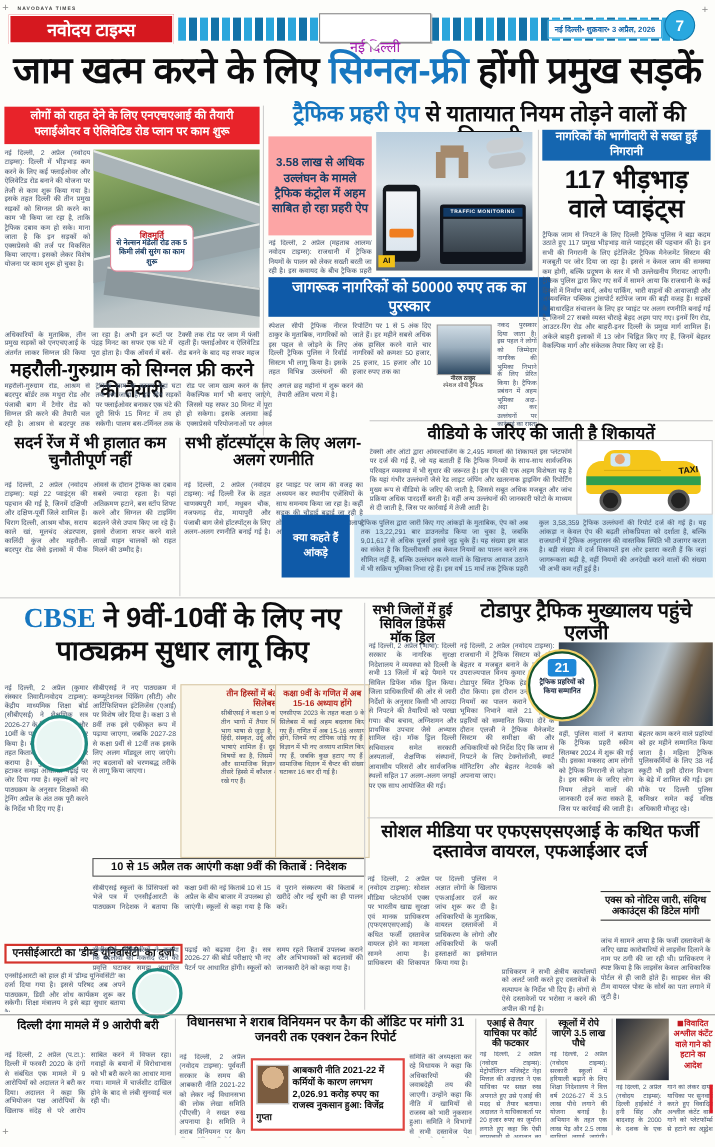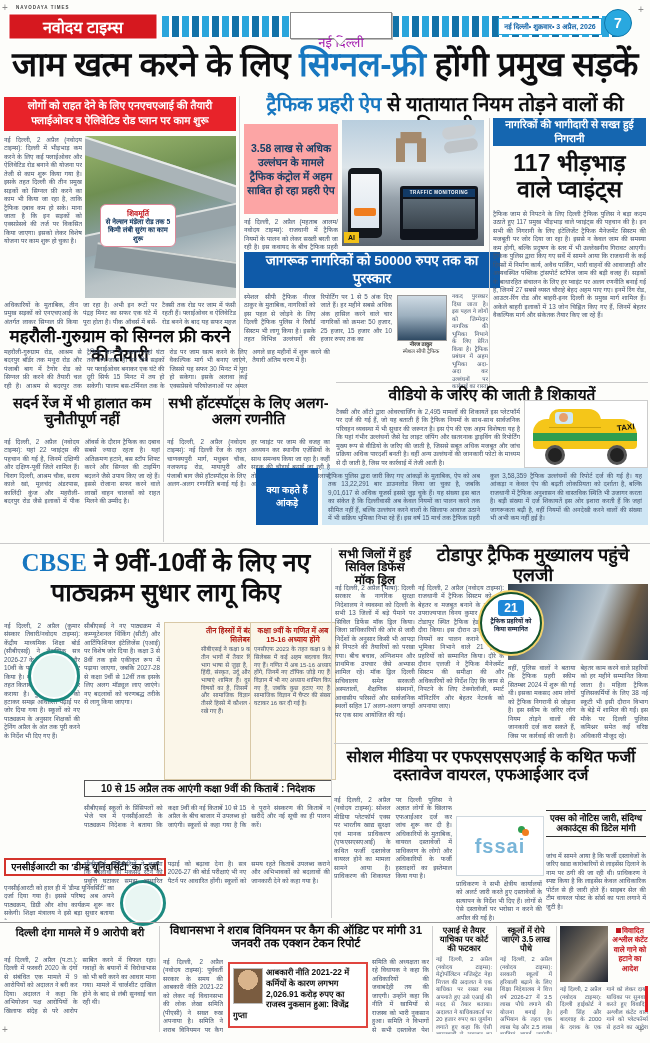--- a/index.html
+++ b/index.html
@@ -178,24 +178,20 @@
   <div class="abs photo" style="left:508px;top:584px;width:140px;height:76px;background:linear-gradient(110deg,#33414f 0%,#8da1b2 40%,#b9c6cf 60%,#6b5a45 80%,#2e3844 100%);"></div>
   <div class="abs" style="left:480px;top:592px;width:62px;height:62px;background:#fff;border-radius:50%;border:2px solid #14532d;box-shadow:0 0 0 2px #f3d26a;z-index:4;text-align:center;padding-top:4px;box-sizing:border-box;">
     <div style="display:inline-block;background:#1e88d8;color:#fff;font-weight:800;font-size:12px;padding:1px 6px;border-radius:3px;">21</div>
     <div style="font-size:6.3px;font-weight:800;color:#15233a;line-height:1.25;padding:1px 5px;">ट्रैफिक प्रहरियों को किया सम्मानित</div>
   </div>
   <div class="abs bt cols2" style="left:508px;top:664px;width:140px;height:78px;overflow:hidden;">वहीं, पुलिस वालों ने बताया कि ट्रैफिक प्रहरी स्कीम सितम्बर 2024 में शुरू की गई थी। इसका मकसद आम लोगों को ट्रैफिक निगरानी से जोड़ना है। इस स्कीम के जरिए लोग नियम तोड़ने वालों की जानकारी दर्ज करा सकते हैं, जिस पर कार्रवाई की जाती है। बेहतर काम करने वाले प्रहरियों को हर महीने सम्मानित किया जाता है। महिला ट्रैफिक पुलिसकर्मियों के लिए 38 नई स्कूटी भी इसी दौरान विभाग के बेड़े में शामिल की गईं। इस मौके पर दिल्ली पुलिस कमिश्नर समेत कई वरिष्ठ अधिकारी मौजूद रहे।</div>
 
   <div class="abs hairline" style="left:334px;top:743px;width:314px;height:1px;"></div>
   <div class="abs hd" style="left:334px;top:748px;width:314px;font-size:16px;">सोशल मीडिया पर एफएसएसएआई के कथित फर्जी दस्तावेज वायरल, एफआईआर दर्ज</div>
   <div class="abs bt cols2" style="left:334px;top:796px;width:118px;height:126px;overflow:hidden;">नई दिल्ली, 2 अप्रैल (नवोदय टाइम्स): सोशल मीडिया प्लेटफॉर्म एक्स पर भारतीय खाद्य सुरक्षा एवं मानक प्राधिकरण (एफएसएसएआई) के कथित फर्जी दस्तावेज वायरल होने का मामला सामने आया है। प्राधिकरण की शिकायत पर दिल्ली पुलिस ने अज्ञात लोगों के खिलाफ एफआईआर दर्ज कर जांच शुरू कर दी है। अधिकारियों के मुताबिक, वायरल दस्तावेजों में प्राधिकरण के लोगो और अधिकारियों के फर्जी हस्ताक्षरों का इस्तेमाल किया गया है।</div>
-  <div class="abs" style="left:456px;top:816px;width:86px;height:58px;background:#fff;border:1px solid #cfd8de;display:flex;align-items:center;justify-content:center;">
-    <span style="font-size:20px;font-weight:800;color:#79b5d8;letter-spacing:1px;">fssai</span>
-    <span style="position:absolute;right:14px;top:12px;width:7px;height:7px;border-radius:50%;background:#f07d1f;box-shadow:-4px -3px 0 #2f9e4f;"></span>
-  </div>
   <div class="abs bt" style="left:456px;top:880px;width:86px;height:42px;overflow:hidden;">प्राधिकरण ने सभी क्षेत्रीय कार्यालयों को अलर्ट जारी करते हुए दस्तावेजों के सत्यापन के निर्देश भी दिए हैं। लोगों से ऐसे दस्तावेजों पर भरोसा न करने की अपील की गई है।</div>
   <div class="abs hd" style="left:546px;top:810px;width:100px;font-size:8.8px;border-top:1.5px solid #333;border-bottom:1.5px solid #333;padding:3px 0;">एक्स को नोटिस जारी, संदिग्ध अकाउंट्स की डिटेल मांगी</div>
   <div class="abs bt" style="left:546px;top:852px;width:100px;height:70px;overflow:hidden;">जांच में सामने आया है कि फर्जी दस्तावेजों के जरिए खाद्य कारोबारियों से लाइसेंस दिलाने के नाम पर ठगी की जा रही थी। प्राधिकरण ने स्पष्ट किया है कि लाइसेंस केवल आधिकारिक पोर्टल से ही जारी होते हैं। साइबर सेल की टीम वायरल पोस्ट के सोर्स का पता लगाने में जुटी है।</div>
 
   <div class="abs hairline" style="left:0;top:922px;width:650px;height:1px;background:#9a9a9a;"></div>
 
   <div class="abs hd" style="left:4px;top:927px;width:152px;font-size:10.5px;">दिल्ली दंगा मामले में 9 आरोपी बरी</div>
   <div class="abs bt cols2" style="left:4px;top:956px;width:152px;height:76px;overflow:hidden;">नई दिल्ली, 2 अप्रैल (प.टा.): दिल्ली में फरवरी 2020 के दंगों से संबंधित एक मामले में 9 आरोपियों को अदालत ने बरी कर दिया। अदालत ने कहा कि अभियोजन पक्ष आरोपियों के खिलाफ संदेह से परे आरोप साबित करने में विफल रहा। गवाहों के बयानों में विरोधाभास को भी बरी करने का आधार माना गया। मामले में चार्जशीट दाखिल होने के बाद से लंबी सुनवाई चल रही थी।</div>
 
   <div class="abs vrule" style="left:159px;top:926px;height:106px;"></div>

